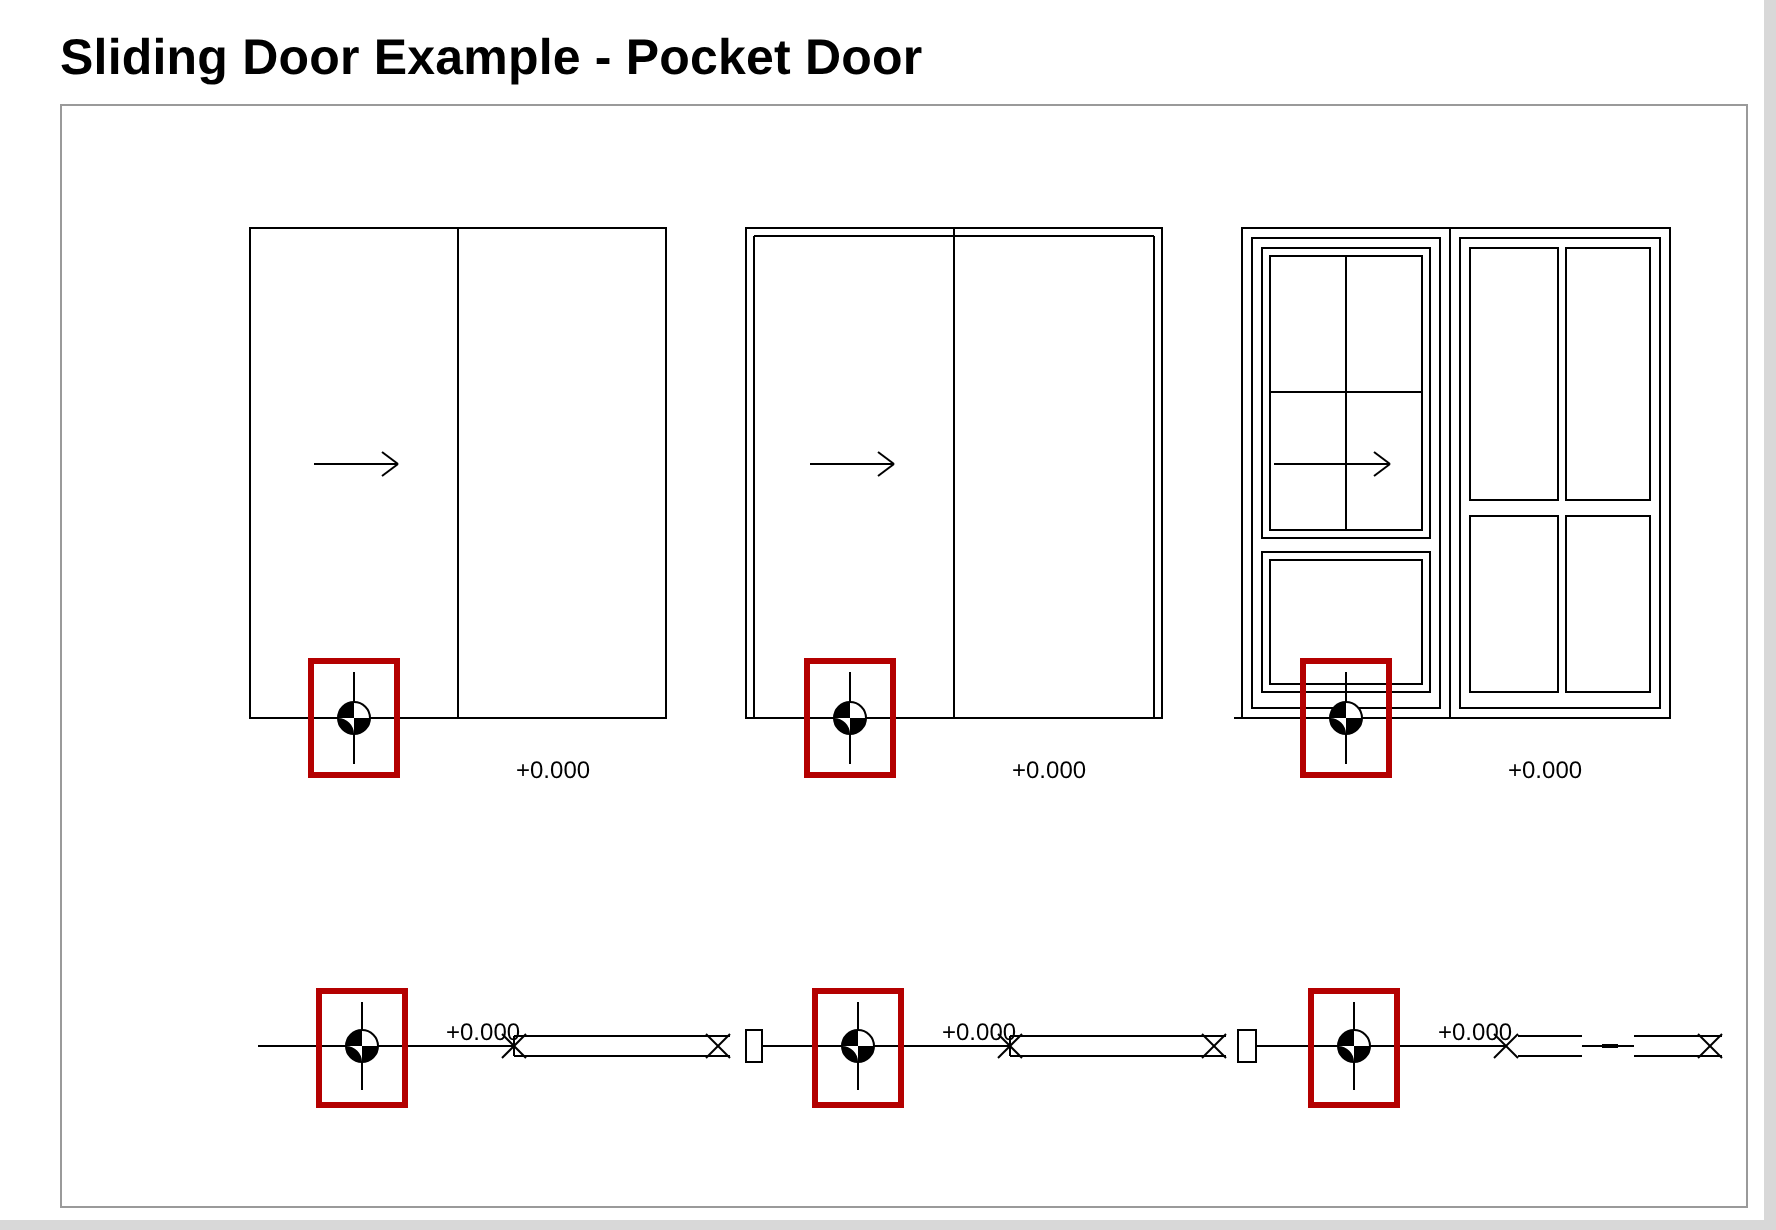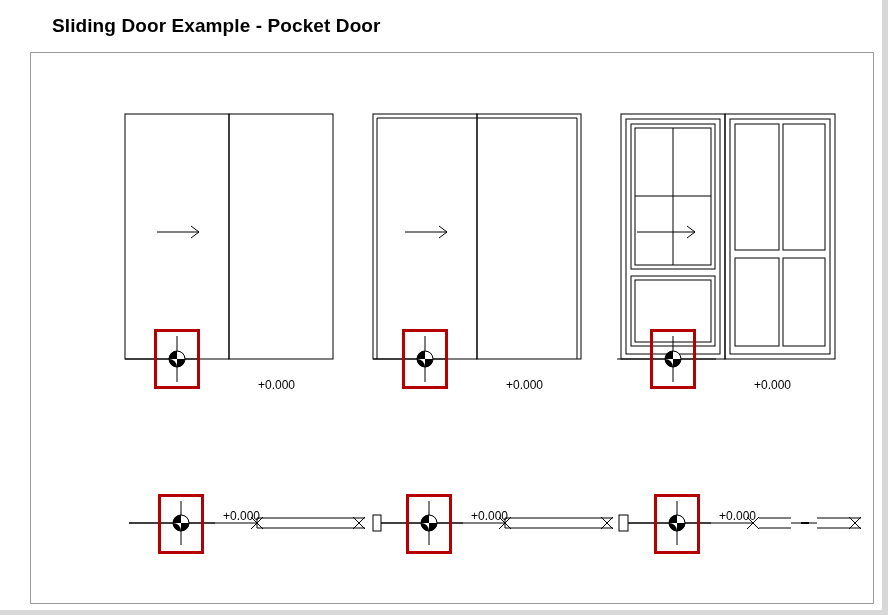--- a/index.html
+++ b/index.html
@@ -11,25 +11,24 @@
     width: 888px;
     height: 615px;
     position: relative;
     font-family: "Liberation Sans", sans-serif;
     overflow: hidden;
   }
   #page-title {
     position: absolute;
     left: 30px;
     top: 15px;
-    font-size: 19px;
+    font-size: 25px;
     font-weight: bold;
     color: #000000;
     letter-spacing: 0.1px;
-    margin-left: 22px;
   }
   #drawing-frame {
     position: absolute;
     left: 30px;
     top: 52px;
     width: 844px;
     height: 552px;
     border: 1px solid #9a9a9a;
     background: #ffffff;
     box-sizing: border-box;

